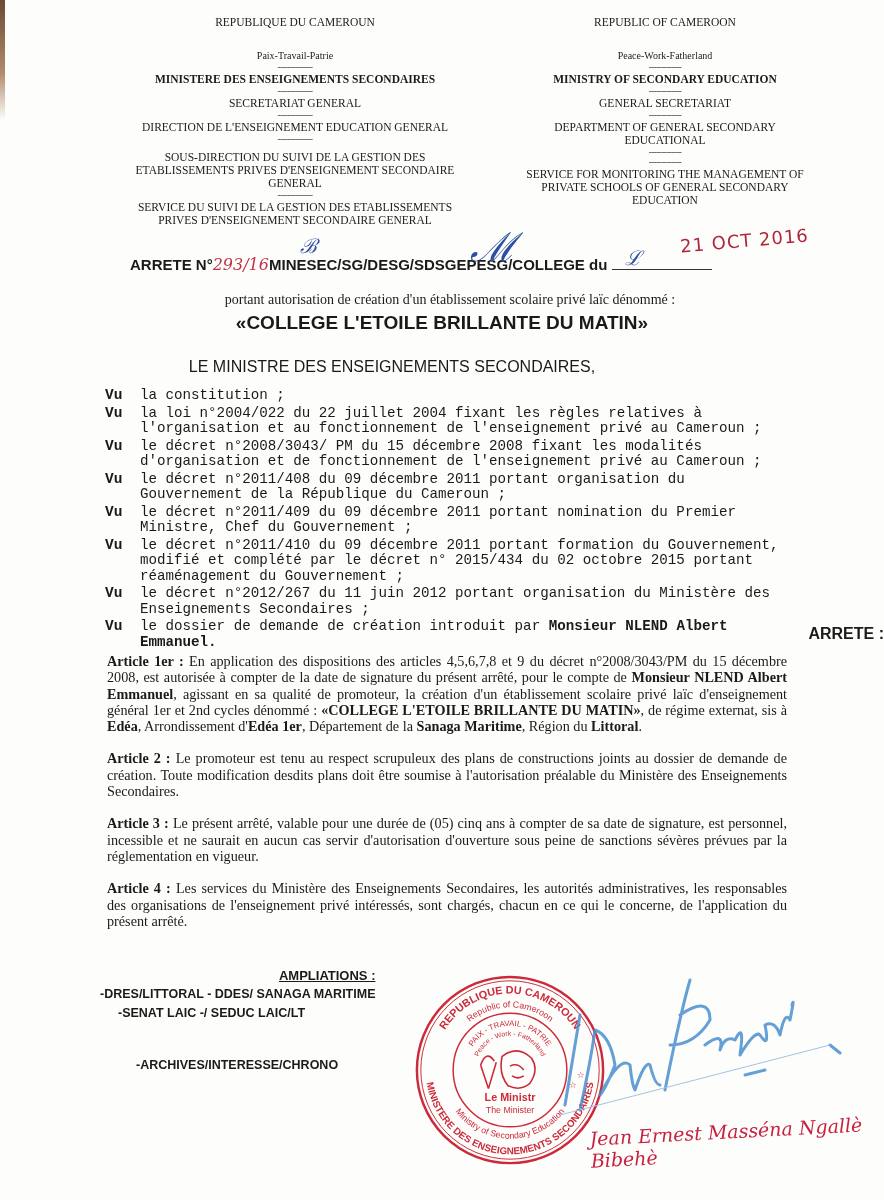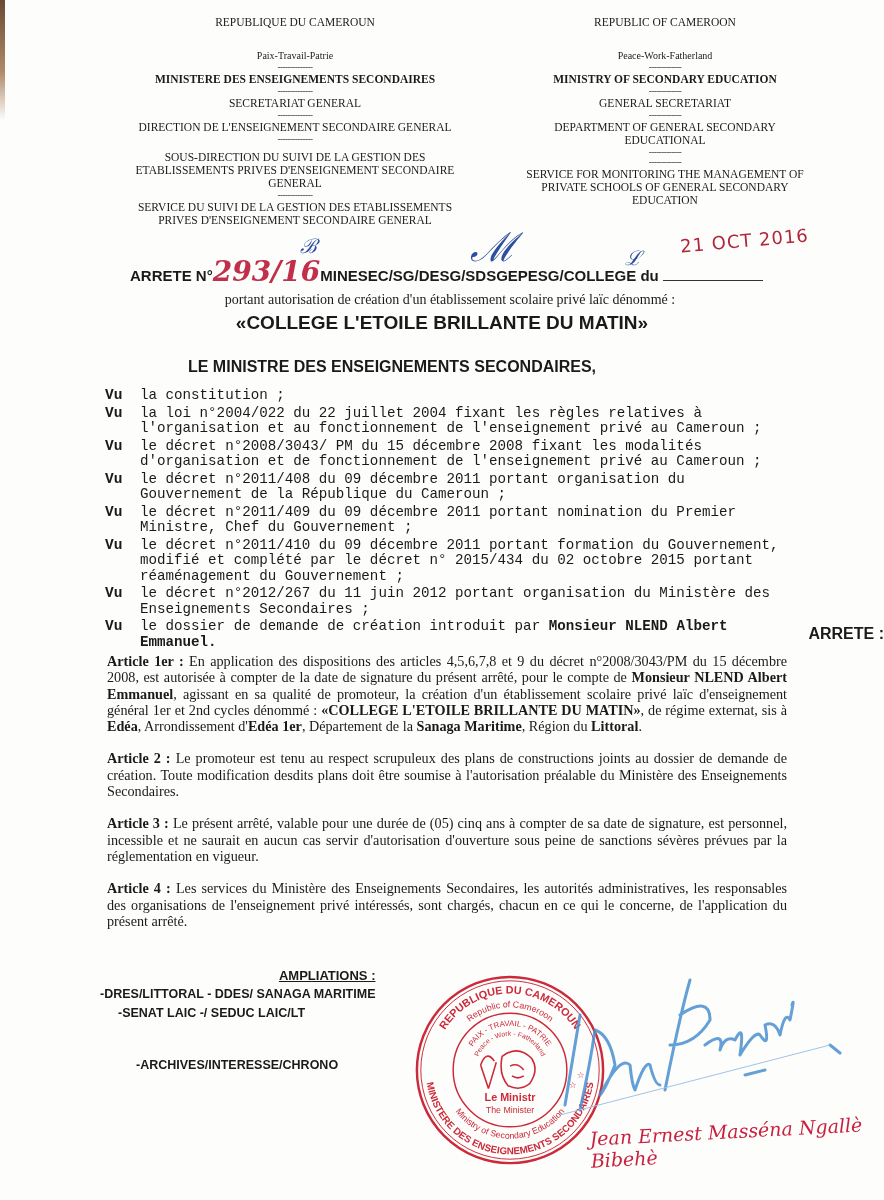--- a/index.html
+++ b/index.html
@@ -14,31 +14,31 @@
   .hdr-left { left: 130px; width: 330px; }
   .hdr-right { left: 515px; width: 300px; }
   .hdr-col .l { display: block; }
   .hdr-col .sub { font-size: 10px; margin-top: 20px; }
   .hdr-col .b { font-weight: bold; }
   .hdr-col .sep { display: block; font-size: 9px; line-height: 9px; letter-spacing: -0.5px; margin: 1px 0; }
   .hdr-col .gap { height: 6px; }
 
   .arrete-line { position: absolute; top: 255px; left: 130px; width: 680px;
     font-family: "Liberation Sans", sans-serif; font-weight: bold; font-size: 15px; }
-  .arrete-line .num { color: #c0304a; font-family: "DejaVu Serif", serif; font-weight: bold; font-style: italic; font-size: 28px; }
+  .arrete-line .num { color: #c0304a; font-family: "DejaVu Serif", serif; font-weight: normal; font-style: italic; font-size: 16px; }
   .arrete-line .blank { display: inline-block; width: 100px; border-bottom: 1px solid #333; height: 12px; vertical-align: baseline; }
   .date-stamp { position: absolute; top: 230px; left: 680px; color: #b0263a;
     font-family: "DejaVu Sans", sans-serif; font-size: 18px; transform: rotate(-5deg); letter-spacing: 1px; }
   .pen-mark { position: absolute; color: #2d4fa0; font-family: "DejaVu Serif", serif; font-style: italic; }
 
   .subtitle { position: absolute; top: 292px; left: 8px; width: 884px; text-align: center; font-size: 14px; }
   .school { position: absolute; top: 312px; left: 0; width: 884px; text-align: center;
     font-family: "Liberation Sans", sans-serif; font-weight: bold; font-size: 19px; }
   .minister { position: absolute; top: 358px; left: 0; width: 784px; text-align: center;
-    font-family: "Liberation Sans", sans-serif; font-weight: bold; font-size: 16px; }
+    font-family: "Liberation Sans", sans-serif; font-weight: normal; font-size: 16px; }
 
   .vu-list { position: absolute; top: 388px; left: 105px; width: 690px; font-size: 14.2px; line-height: 15.5px; font-family: Liberation Mono, monospace; }
   .vu-item { display: flex; margin-bottom: 2px; }
   .vu-k { width: 35px; flex: none; font-weight: bold; font-size: 14.5px; }
   .vu-t { flex: 1; }
   .vu-t b { font-weight: bold; }
 
   .arrete-head { position: absolute; top: 625px; left: 0; width: 884px; text-align: right;
     font-family: "Liberation Sans", sans-serif; font-weight: bold; font-size: 16px; }
 
@@ -64,21 +64,21 @@
 <div class="edge"></div>
 
 <div class="hdr-col hdr-left">
   <span class="l">REPUBLIQUE DU CAMEROUN</span>
   <span class="l sub">Paix-Travail-Patrie</span>
   <span class="sep">--------------</span>
   <span class="l b">MINISTERE DES ENSEIGNEMENTS SECONDAIRES</span>
   <span class="sep">--------------</span>
   <span class="l">SECRETARIAT GENERAL</span>
   <span class="sep">--------------</span>
-  <span class="l">DIRECTION DE L'ENSEIGNEMENT SECONDAIRE GENERAL</span>
+  <span class="l">DIRECTION DE L'ENSEIGNEMENT EDUCATION GENERAL</span>
   <span class="sep">--------------</span>
   <div class="gap"></div>
   <span class="l">SOUS-DIRECTION DU SUIVI DE LA GESTION DES ETABLISSEMENTS PRIVES D'ENSEIGNEMENT SECONDAIRE GENERAL</span>
   <span class="sep">--------------</span>
   <span class="l">SERVICE DU SUIVI DE LA GESTION DES ETABLISSEMENTS PRIVES D'ENSEIGNEMENT SECONDAIRE GENERAL</span>
 </div>
 
 <div class="hdr-col hdr-right">
   <span class="l">REPUBLIC OF CAMEROON</span>
   <span class="l sub">Peace-Work-Fatherland</span>

